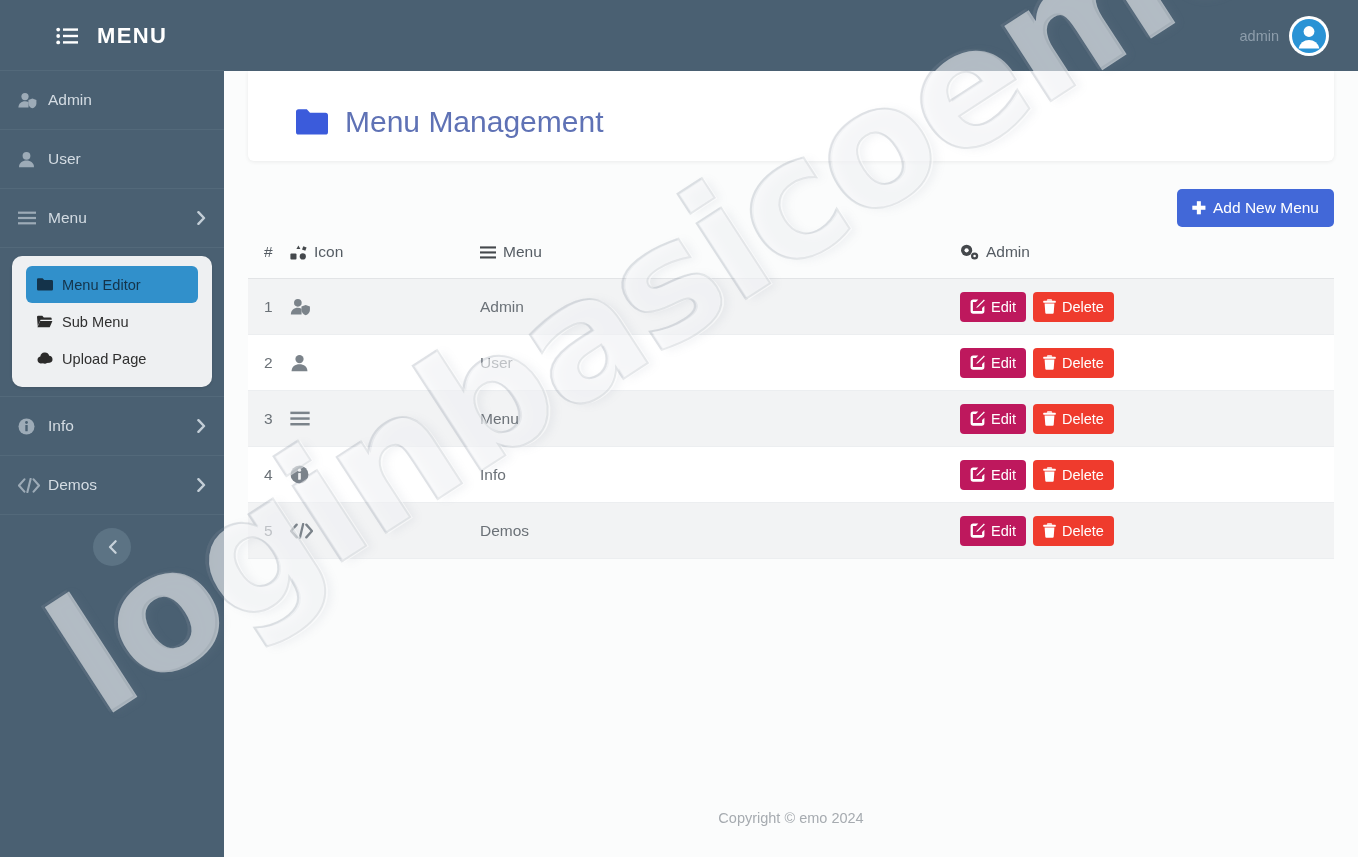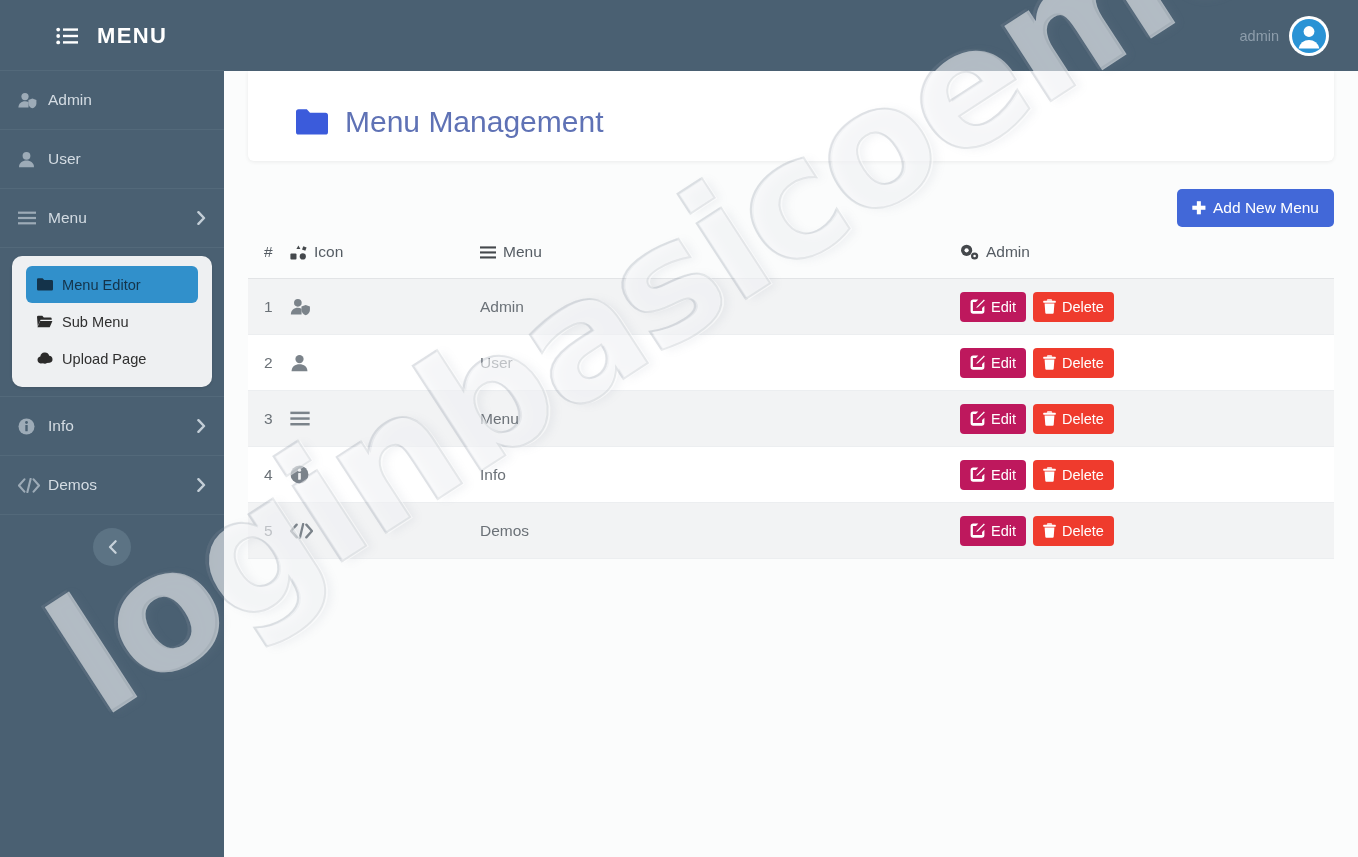--- a/index.html
+++ b/index.html
@@ -609,19 +609,22 @@
                   <span>Delete</span>
                 </button>
               </div>
             </td>
           </tr>
 
         </tbody>
       </table>
     </div>
 
+    <div class="footer">
+      <span>Copyright © emo 2024</span>
+    </div>
   </div>
 
   <div class="watermark">
     <div class="watermark-text">loginbasicoemo.com</div>
   </div>
 
 </div>
 
 </body></html>

